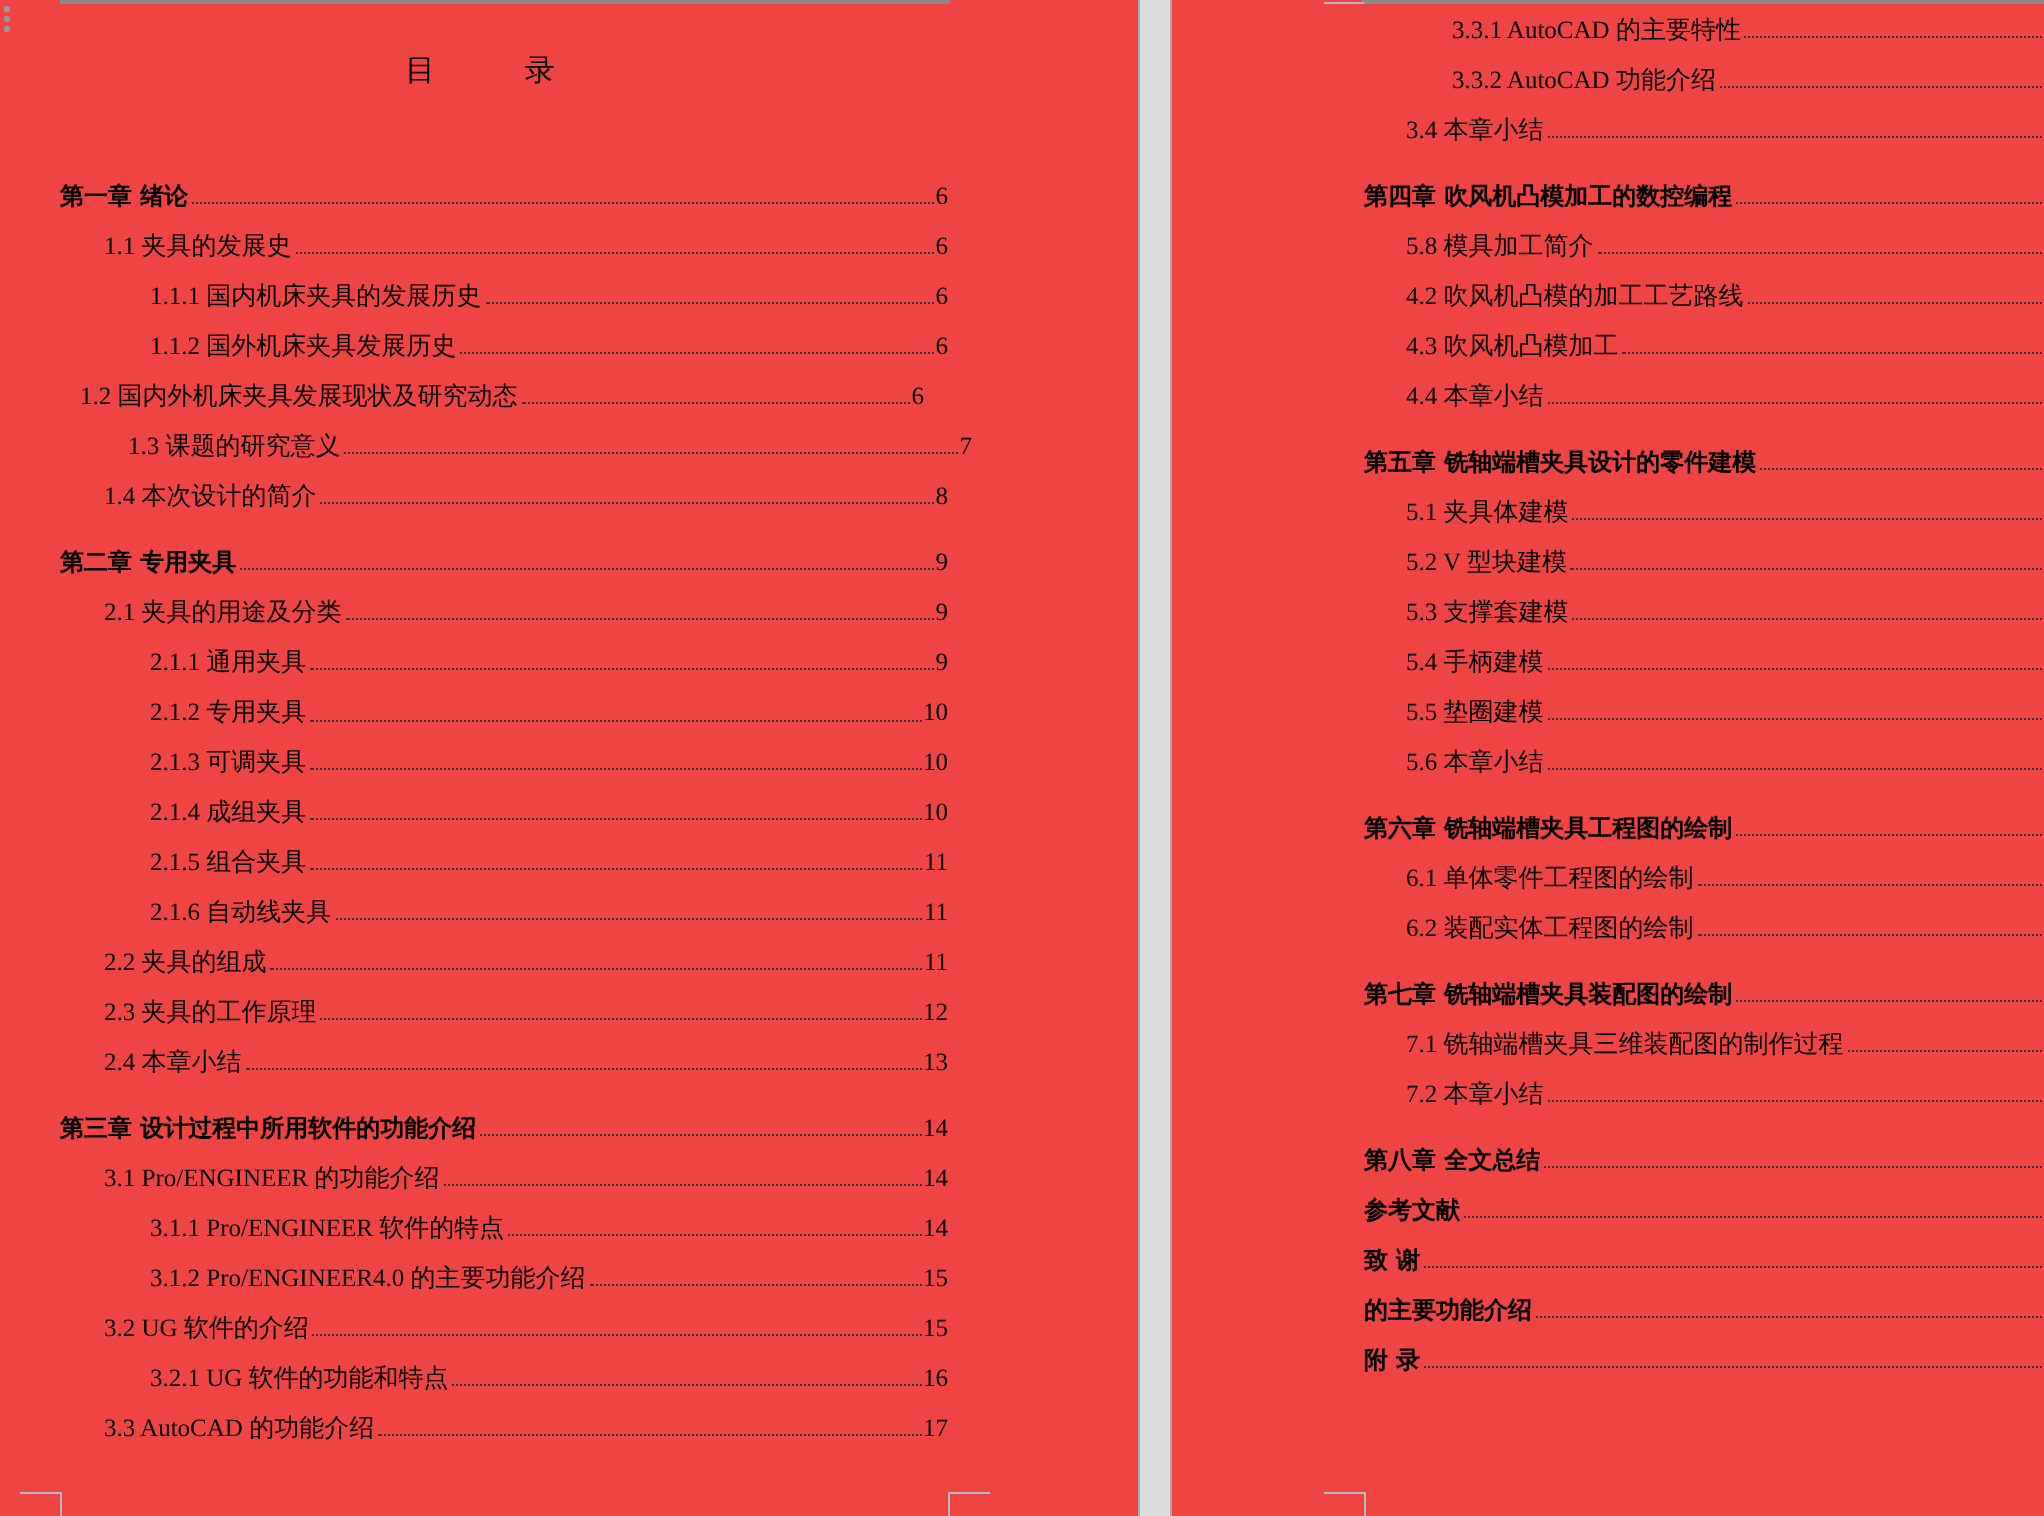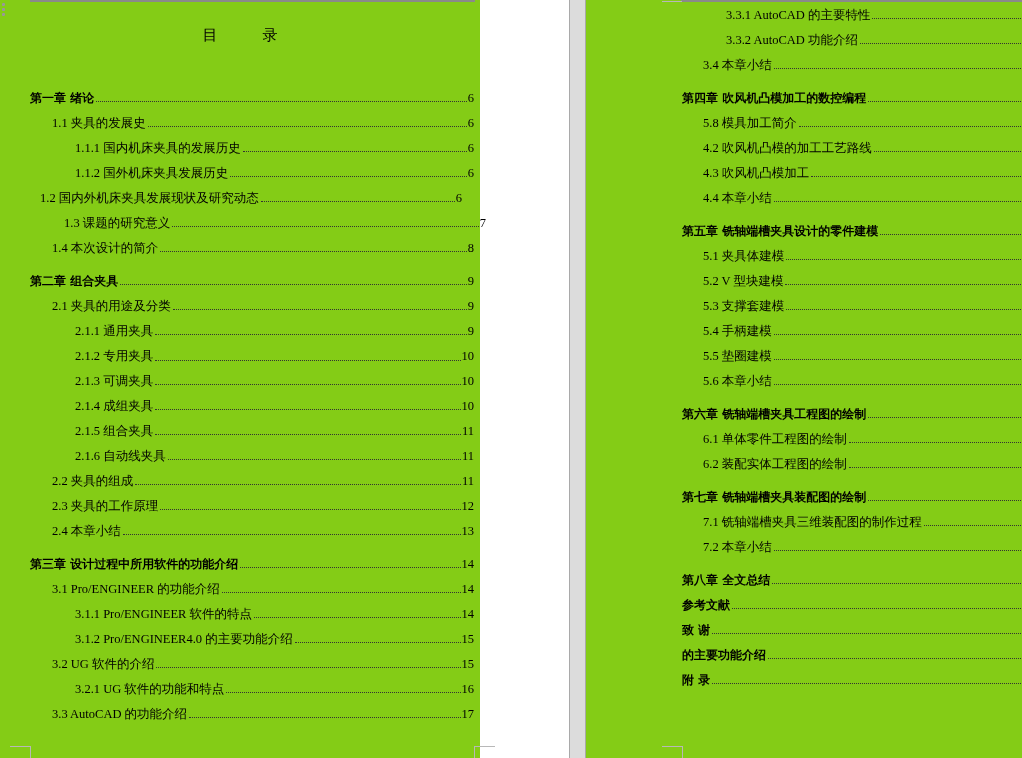--- a/index.html
+++ b/index.html
@@ -1,21 +1,21 @@
 <!DOCTYPE html>
 <html><head>
 <meta charset="utf-8">
 <style>
   html, body { margin:0; padding:0; }
   body { width:1022px; height:758px; overflow:hidden; background:#ffffff; position:relative;
          font-family:"Liberation Serif","DejaVu Serif",serif; color:#000; }
   .gap { position:absolute; left:569px; top:0; width:17px; height:758px; background:#dcdcdc;
          border-left:1px solid #a9a9a9; border-right:1px solid #a9a9a9; box-sizing:border-box; }
-  .page { position:absolute; top:0; height:758px; background:#84cc16; }
-  .page.left { left:0; width:480px; }
+  .page { position:absolute; top:0; height:758px; background:#ef4444; }
+  .page.left { left:0; width:569px; }
   .page.right { left:586px; width:436px; }
   .topline { position:absolute; top:0; height:2px; background:#8a8a8a; }
   .crop { position:absolute; border-color:#b8b8b8; border-style:solid; width:20px; height:12px; }
   .dots { position:absolute; left:2px; top:3px; width:3px; }
   .dots i { display:block; width:3px; height:3px; background:#999; margin-bottom:2px; border-radius:1px; }
   .toc-title { position:absolute; left:0; width:500px; top:26px; text-align:center;
                font-family:"DejaVu Sans",sans-serif; font-size:15px; letter-spacing:20px; }
   .entry { position:absolute; display:flex; align-items:baseline; font-size:12.5px; height:16px; line-height:16px; white-space:nowrap; }
   .entry .label { font-family:"Liberation Serif","DejaVu Sans",serif; }
   .entry .lvl1 { font-weight:bold; font-family:"DejaVu Sans",sans-serif; font-size:12px; }
@@ -63,21 +63,21 @@
         <span class="label">1.3  课题的研究意义</span>
         <span class="leader"></span>
         <span class="pg">7</span>
       </div>
       <div class="entry" style="left: 52px; width: 422px; top: 240px;">
         <span class="label">1.4  本次设计的简介</span>
         <span class="leader"></span>
         <span class="pg">8</span>
       </div>
       <div class="entry" style="left: 30px; width: 444px; top: 273px;">
-        <span class="label lvl1">第二章  组合夹具</span>
+        <span class="label lvl1">第二章  专用夹具</span>
         <span class="leader"></span>
         <span class="pg">9</span>
       </div>
       <div class="entry" style="left: 52px; width: 422px; top: 298px;">
         <span class="label">2.1 夹具的用途及分类</span>
         <span class="leader"></span>
         <span class="pg">9</span>
       </div>
       <div class="entry" style="left: 75px; width: 399px; top: 323px;">
         <span class="label">2.1.1  通用夹具</span>

